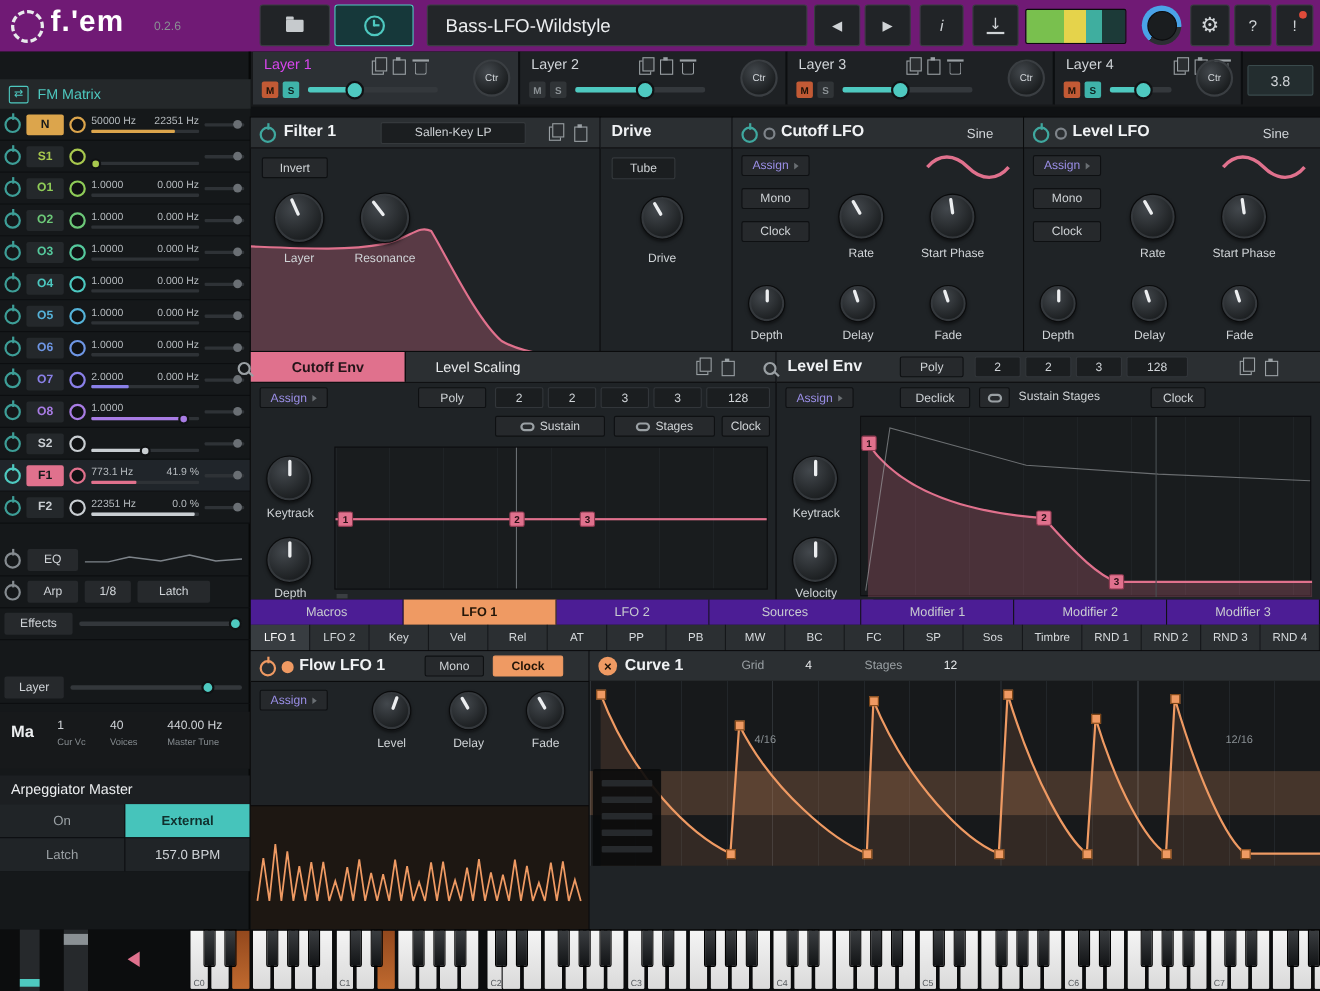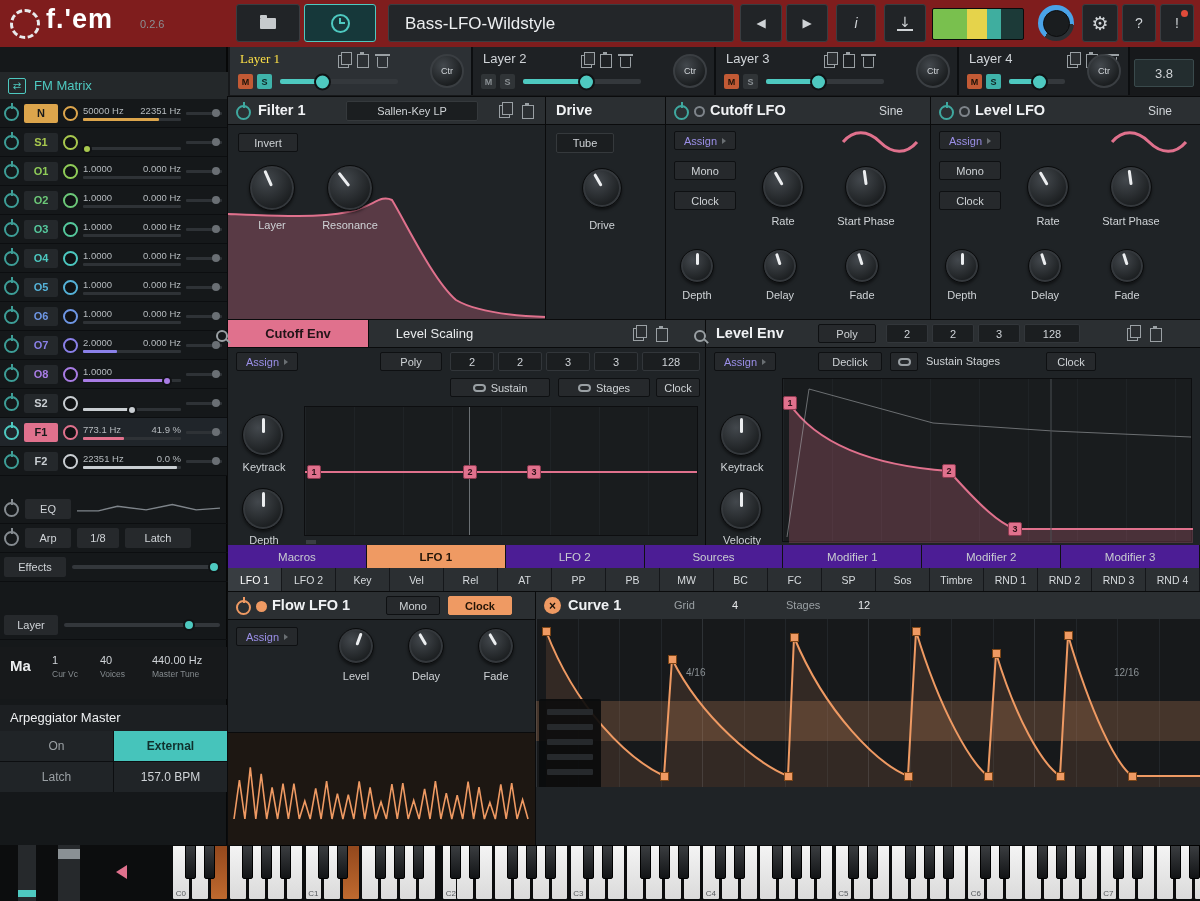--- a/index.html
+++ b/index.html
@@ -1,21 +1,21 @@
 <!DOCTYPE html>
 <html><head>
 <meta charset="utf-8">
 <style>
   html,body{margin:0;padding:0;background:#000;}
   body{font-family:"Liberation Sans","DejaVu Sans",sans-serif;-webkit-font-smoothing:antialiased;}
   #root{position:relative;width:1200px;height:901px;background:#0f1113;overflow:hidden;color:#d2d6d9;}
   .glyph{font-family:"DejaVu Sans",sans-serif;}
 
   
-  #topbar{position:absolute;left:0;top:0;width:1200px;height:47px;background:#7f1d1d;border-bottom:2px solid #070808;}
+  #topbar{position:absolute;left:0;top:0;width:1200px;height:47px;background:#701a75;border-bottom:2px solid #070808;}
   .logo-mark{position:absolute;left:10px;top:9px;width:24px;height:24px;border:3px dashed #e8eaec;border-radius:50%;}
   .logo-text{position:absolute;left:46px;top:4px;font-size:27px;font-weight:bold;color:#ffffff;letter-spacing:1px;}
   .version{position:absolute;left:140px;top:18px;font-size:11px;color:#8a9094;}
   .tbtn{position:absolute;top:4px;height:38px;background:#212427;border:1px solid #393d41;border-radius:3px;display:flex;align-items:center;justify-content:center;font-size:14px;color:#cfd3d6;box-sizing:border-box;}
   .tbtn.teal{background:#16383a;border-color:#4ec9c0;}
   .preset{position:absolute;left:388px;top:4px;width:346px;height:38px;background:#232629;border:1px solid #3a3e42;border-radius:3px;color:#eceef0;font-size:17px;line-height:38px;padding-left:16px;box-sizing:border-box;}
   .ic-folder{width:16px;height:11px;background:#c6cacd;border-radius:1px;position:relative;display:inline-block;}
   .ic-folder::before{content:'';position:absolute;top:-3px;left:0;width:7px;height:3px;background:#c6cacd;border-radius:1px 1px 0 0;}
   .ic-clock{width:15px;height:15px;border:2px solid #4ec9c0;border-radius:50%;position:relative;display:inline-block;}
   .ic-clock::after{content:'';position:absolute;left:6px;top:2px;width:2px;height:6px;background:#4ec9c0;}
@@ -27,21 +27,21 @@
   .ring-knob{position:absolute;left:1038px;top:5px;width:36px;height:36px;border-radius:50%;background:conic-gradient(from 220deg,#4aa3e8 0 235deg,#2b2f33 235deg 360deg);display:flex;align-items:center;justify-content:center;}
   .ring-knob::after{content:'';width:25px;height:25px;border-radius:50%;background:#1a1d1f;border:1px solid #0c0d0e;}
   .ic-gear::before{content:'\2699';}
   .alert-dot{position:absolute;top:5px;right:5px;width:7px;height:7px;border-radius:50%;background:#e04b3a;}
 
   
   #layer-row{position:absolute;left:228px;top:47px;width:972px;height:50px;background:#17191b;}
   .layer{position:absolute;top:0;height:48px;background:#1e2124;border-right:2px solid #0c0e10;box-sizing:border-box;}
   .layer.sel{background:#2c3034;}
   .l-label{position:absolute;left:10px;top:4px;font-size:13px;color:#d0d4d8;}
-  .layer.sel .l-label{color:#fde047;font-family:Liberation Serif, serif;}
+  .layer.sel .l-label{color:#d946ef;}
   .l-icons{position:absolute;left:108px;top:7px;display:flex;gap:8px;align-items:center;}
   .ic-copy{width:9px;height:11px;border:1px solid #9aa0a4;position:relative;display:inline-block;}
   .ic-copy::after{content:'';position:absolute;left:2px;top:-4px;width:9px;height:11px;border:1px solid #9aa0a4;background:#2b2e31;}
   .ic-paste{width:10px;height:12px;border:1px solid #9aa0a4;position:relative;display:inline-block;}
   .ic-paste::before{content:'';position:absolute;top:-3px;left:2px;width:4px;height:3px;background:#9aa0a4;}
   .ic-trash{width:9px;height:10px;border:1px solid #9aa0a4;border-top:none;border-radius:0 0 2px 2px;position:relative;display:inline-block;margin-top:3px;}
   .ic-trash::before{content:'';position:absolute;top:-3px;left:-3px;right:-3px;height:2px;background:#9aa0a4;}
   .badge{position:absolute;width:15px;height:15px;border-radius:2px;background:#303437;color:#8a9094;font-size:9px;font-weight:bold;display:flex;align-items:center;justify-content:center;}
   .badge.on-m{background:#c25a35;color:#1c1208;}
   .badge.on-s{background:#3fb3aa;color:#0e2422;}
@@ -83,21 +83,21 @@
   .stat .sv{font-size:11px;color:#d0d4d8;}
   .stat .sl{font-size:8.5px;color:#858b8f;}
   #arp-master{position:absolute;left:0;top:658px;width:228px;}
   .am-title{height:26px;line-height:26px;padding-left:10px;font-size:13px;color:#eceef0;background:#1c1f22;}
   .am-grid{display:grid;grid-template-columns:113px 113px;gap:1px;background:#0c0e10;}
   .am-cell{height:30px;background:#202427;color:#9aa0a4;font-size:12px;display:flex;align-items:center;justify-content:center;}
   .am-cell.active{background:#46c4bb;color:#10302d;font-weight:bold;}
   .am-cell.light{color:#d0d4d8;}
 
   
-  .panel{position:absolute;top:97px;height:223px;background:#1f2326;box-shadow:0 0 0 1px #0a0b0c;box-sizing:border-box;}
+  .panel{position:absolute;top:107px;height:223px;background:#1f2326;box-shadow:0 0 0 1px #0a0b0c;box-sizing:border-box;}
   .panel.env{top:320px;height:225px;}
   .panel.low{top:592px;height:253px;}
   .phead{position:relative;height:28px;background:#2b2f32;border-bottom:1px solid #0a0b0c;box-sizing:border-box;}
   .phead .pwr{position:absolute;top:8px;}
   .ptitle{position:absolute;top:5px;font-size:14.5px;font-weight:bold;color:#f0f2f4;white-space:nowrap;}
   .pbody{position:absolute;top:28px;left:0;right:0;bottom:0;}
   .type-btn{position:absolute;top:4px;height:20px;background:#1b1e20;border:1px solid #35393c;border-radius:2px;color:#cfd3d6;font-size:11px;display:flex;align-items:center;justify-content:center;box-sizing:border-box;}
   .hicon{position:absolute;top:8px;}
   .btn{position:absolute;height:19px;background:#26292c;border:1px solid #0e1012;border-radius:2px;color:#cfd3d6;font-size:11px;display:flex;align-items:center;justify-content:center;box-sizing:border-box;gap:5px;}
   .btn.purple{color:#9b8fe8;}

